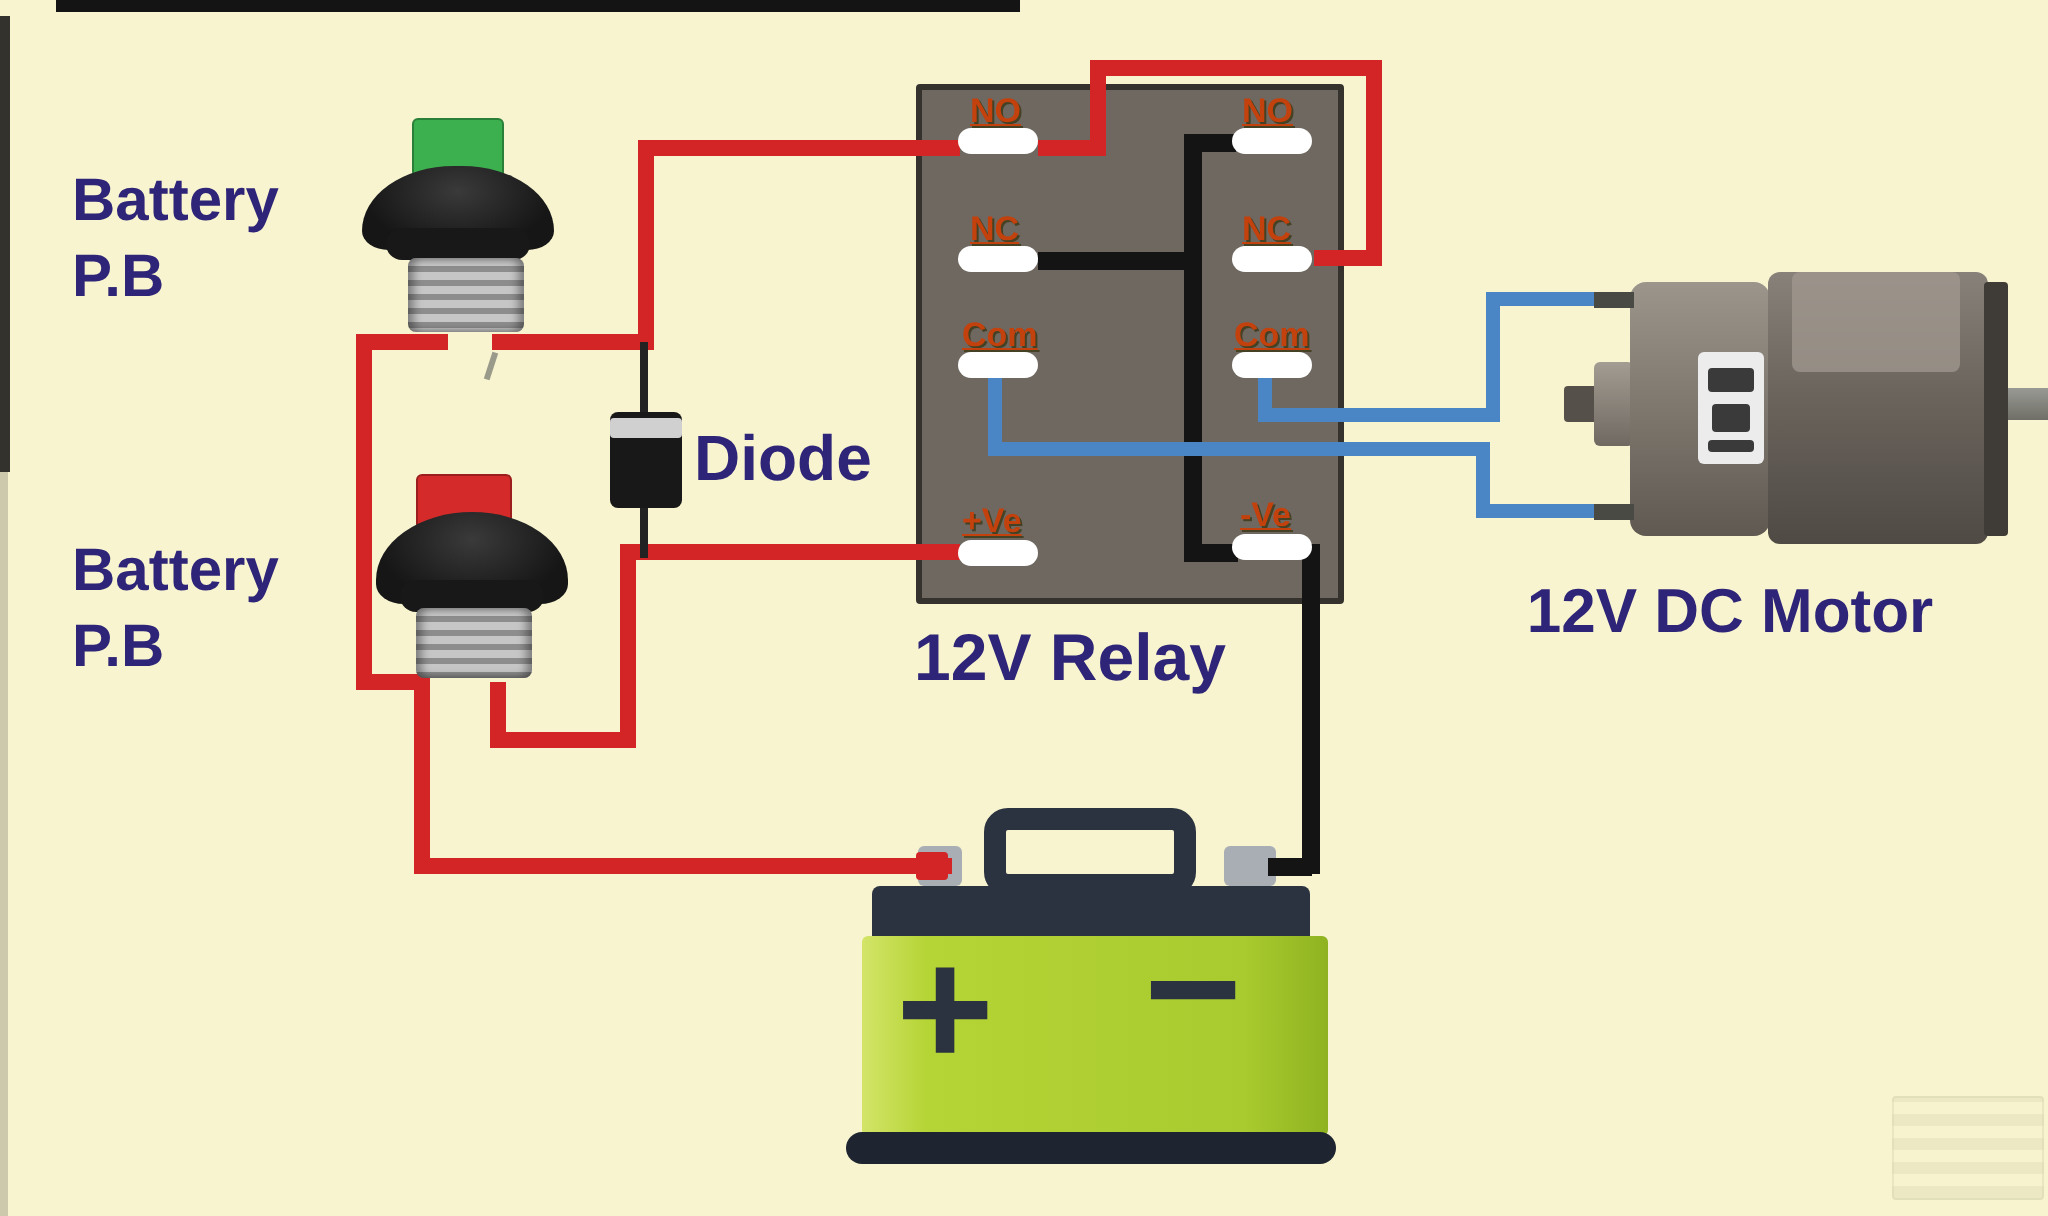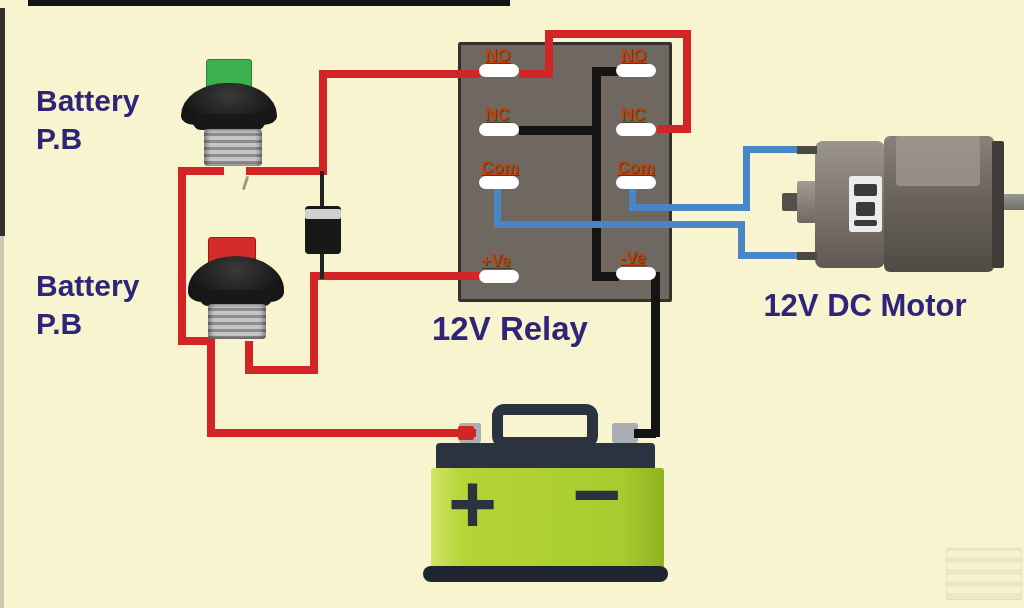--- a/index.html
+++ b/index.html
@@ -116,41 +116,42 @@
 
   <div class="pad" style="left:616px;top:64px;"></div>
   <div class="tlabel" style="left:621px;top:47px;">NO</div>
   <div class="pad" style="left:616px;top:123px;"></div>
   <div class="tlabel" style="left:621px;top:106px;">NC</div>
   <div class="pad" style="left:616px;top:176px;"></div>
   <div class="tlabel" style="left:617px;top:159px;">Com</div>
   <div class="pad" style="left:616px;top:267px;"></div>
   <div class="tlabel" style="left:620px;top:249px;">-Ve</div>
 
-  <div class="biglabel" style="left:432px;top:313px;font-size:33px;">12V Relay</div>
+  <div class="biglabel" style="left:457px;top:313px;font-size:33px;">12V Relay</div>
 
   <div class="cap" style="left:206px;top:59px;width:44px;height:28px;background:#3caf4e;border:1px solid #2a8038;"></div>
   <div class="dome" style="left:181px;top:83px;width:96px;height:42px;"></div>
   <div class="brim" style="left:193px;top:114px;width:72px;height:16px;"></div>
   <div class="thread" style="left:204px;top:129px;width:58px;height:37px;"></div>
   <div class="tick"></div>
   <div class="biglabel" style="left:36px;top:85px;">Battery</div>
   <div class="biglabel" style="left:36px;top:123px;">P.B</div>
 
   <div class="cap" style="left:208px;top:237px;width:46px;height:26px;background:#d42a2a;border:1px solid #9c1d1d;"></div>
   <div class="dome" style="left:188px;top:256px;width:96px;height:46px;"></div>
   <div class="brim" style="left:200px;top:290px;width:72px;height:16px;"></div>
   <div class="thread" style="left:208px;top:304px;width:58px;height:35px;"></div>
   <div class="biglabel" style="left:36px;top:270px;">Battery</div>
   <div class="biglabel" style="left:36px;top:308px;">P.B</div>
 
   <div class="diode-lead" style="left:320px;top:171px;height:38px;"></div>
   <div class="diode-body"></div>
   <div class="diode-band"></div>
   <div class="diode-lead" style="left:320px;top:252px;height:27px;"></div>
+  <div class="biglabel" style="left:347px;top:213px;font-size:32px;">Diode</div>
 
   <div class="motor-pin" style="left:797px;top:146px;"></div>
   <div class="motor-pin" style="left:797px;top:252px;"></div>
   <div class="motor-part" style="left:782px;top:193px;width:17px;height:18px;background:#55504a;border-radius:2px;"></div>
   <div class="motor-part" style="left:797px;top:181px;width:20px;height:42px;background:linear-gradient(180deg,#a39c92,#6f6962);border-radius:3px;"></div>
   <div class="motor-part" style="left:815px;top:141px;width:70px;height:127px;background:linear-gradient(180deg,#9c958c,#7b746b 55%,#5f5952);border-radius:8px;"></div>
   <div class="motor-part" style="left:849px;top:176px;width:33px;height:56px;background:#ececec;border-radius:3px;z-index:9;">
     <div style="position:absolute;left:5px;top:8px;width:23px;height:12px;background:#3a3a3a;border-radius:2px;"></div>
     <div style="position:absolute;left:7px;top:26px;width:19px;height:14px;background:#3a3a3a;border-radius:2px;"></div>
     <div style="position:absolute;left:5px;top:44px;width:23px;height:6px;background:#3a3a3a;border-radius:2px;"></div>

